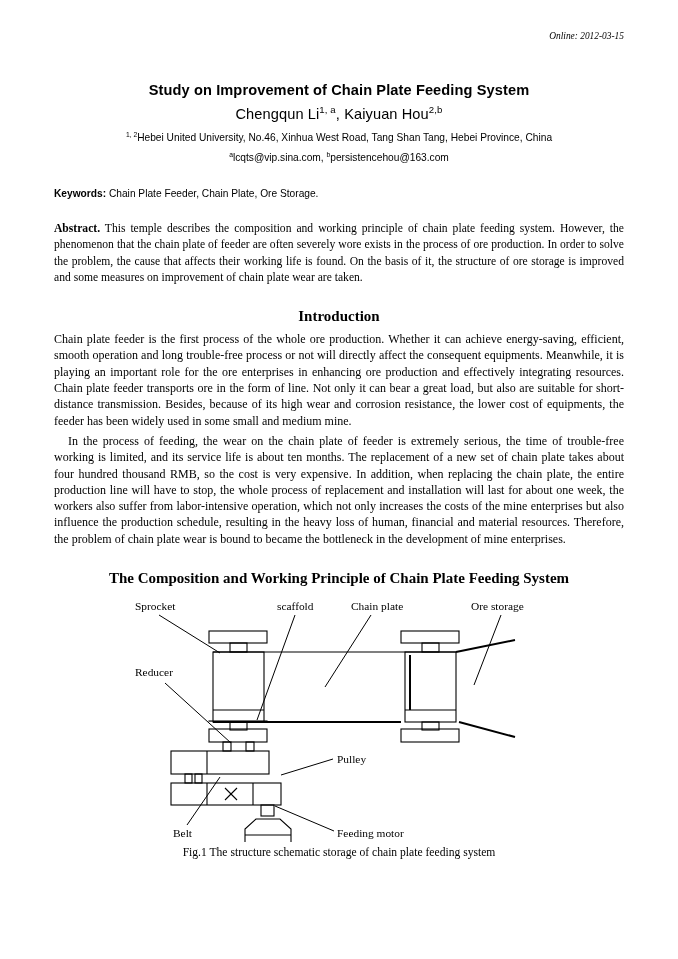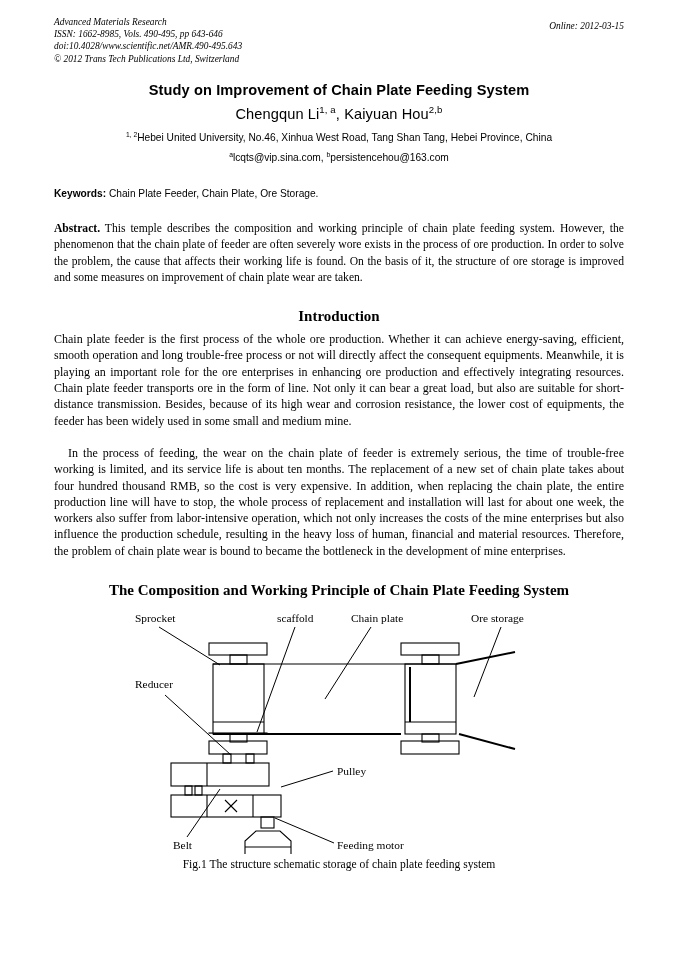--- a/index.html
+++ b/index.html
@@ -11,21 +11,21 @@
     position:relative;
     overflow:hidden;
   }
   .page { padding:16px 54px 0 54px; position:relative; height:100%; }
 
   
   .hdr { position:relative; height:60px; }
   .hdr-left { font-style:italic; font-size:9.4px; line-height:12.2px; }
   .hdr-left div { white-space:nowrap; }
   .hdr-right {
-    position:absolute; top:4px; right:0;
+    position:absolute; top:14px; right:0;
     font-style:italic; font-size:9.4px; line-height:12.2px;
     white-space:nowrap;
   }
 
   
   .title {
     font-family:"Liberation Sans", sans-serif;
     font-weight:bold; font-size:14.6px;
     text-align:center; letter-spacing:.1px;
     margin-top:6px;
@@ -64,21 +64,21 @@
   h2.section {
     font-size:15px; font-weight:bold;
     margin-top:22px;
     text-align:center;
   }
   p.body {
     font-size:12px; line-height:16.3px;
     text-align:justify; text-justify:inter-word;
     margin-top:6px;
   }
-  p.body.indent { text-indent:14px; margin-top:16px; }
+  p.body.indent { text-indent:14px; margin-top:4px; }
   h2.section.fig-head { margin-top:23px; }
 
   
   .figure { margin-top:10px; position:relative; }
   .figure svg { display:block; margin:0 auto; }
   .figcap {
     text-align:center; font-size:11.6px;
     margin-top:4px;
   }
   svg text {
@@ -88,26 +88,20 @@
   svg .part { fill:none; stroke:#000; stroke-width:1.1; }
   svg .thick { fill:none; stroke:#000; stroke-width:2.0; }
   svg .lead  { fill:none; stroke:#000; stroke-width:1.0; }
 </style>
 </head>
 <body>
 
 <div class="page">
 
   <div class="hdr">
-    <div class="hdr-left">
-      <div>Advanced Materials Research</div>
-      <div>ISSN: 1662-8985, Vols. 490-495, pp 643-646</div>
-      <div>doi:10.4028/www.scientific.net/AMR.490-495.643</div>
-      <div>© 2012 Trans Tech Publications Ltd, Switzerland</div>
-    </div>
     <div class="hdr-right">Online: 2012-03-15</div>
   </div>
 
   <div class="title">Study on Improvement of Chain Plate Feeding System</div>
 
   <div class="authors">
     <span>Chengqun Li</span><sup>1, a</sup><span>, </span><span>Kaiyuan Hou</span><sup>2,b</sup>
   </div>
 
   <div class="affil">

